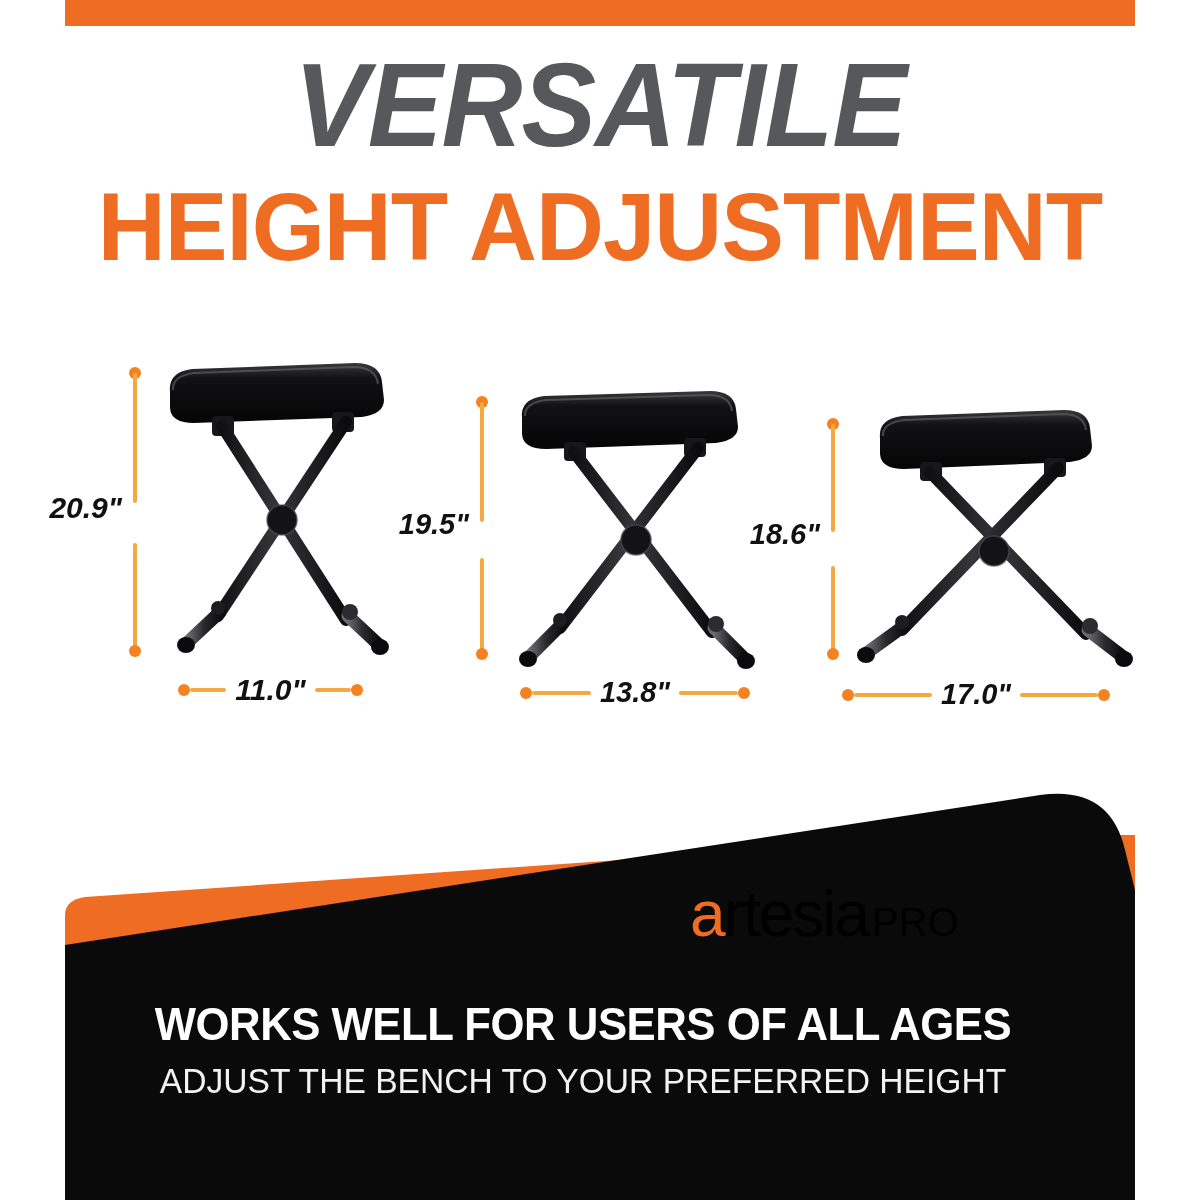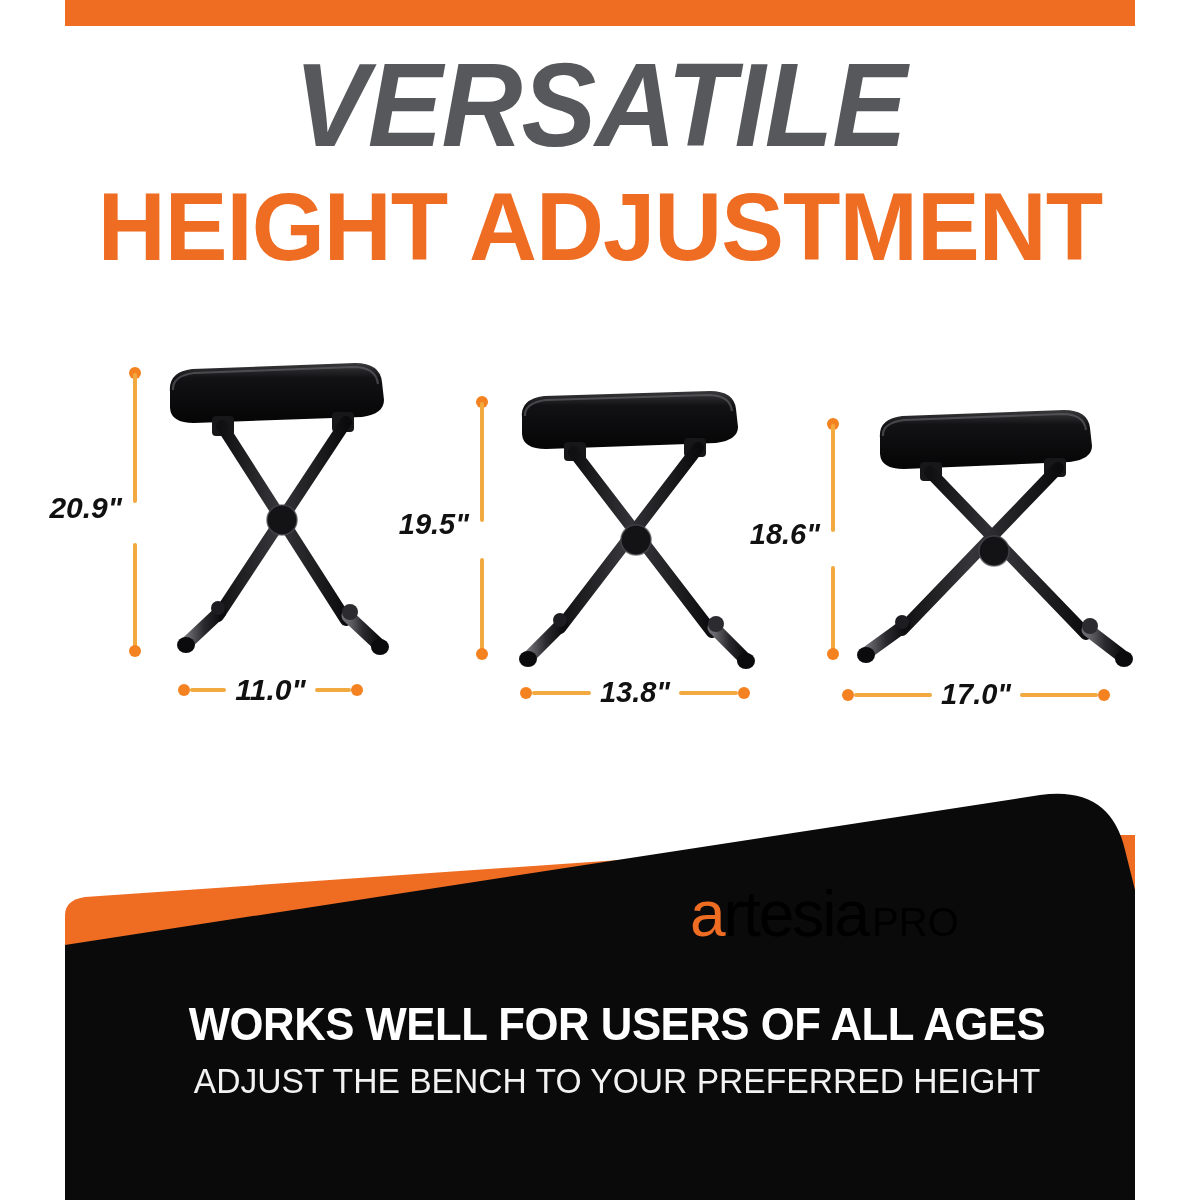--- a/index.html
+++ b/index.html
@@ -80,21 +80,21 @@
   
   .logo{
     position:absolute;left:690px;top:882px;
     font-size:64px;line-height:1;white-space:nowrap;
   }
   .logo .logo-a{color:#ef6c23;font-weight:400;letter-spacing:-2px;}
   .logo .logo-rtesia{color:#000000;font-weight:400;letter-spacing:-2px;}
   .logo .logo-pro{color:#000000;font-weight:400;font-size:40px;letter-spacing:0px;margin-left:4px;}
 
   
-  .bottom-copy{position:absolute;left:82px;top:1000px;width:1070px;text-align:center;}
+  .bottom-copy{position:absolute;left:48px;top:1000px;width:1070px;text-align:center;}
   .bc-1{
     color:#ffffff;font-weight:700;font-size:46px;line-height:1.05;
     letter-spacing:-0.5px;transform:scaleX(0.95);white-space:nowrap;
   }
   .bc-2{
     color:#f2f2f2;font-weight:400;font-size:35px;line-height:1.1;
     margin-top:14px;letter-spacing:0px;transform:scaleX(0.96);white-space:nowrap;
   }
 </style>
 </head>

